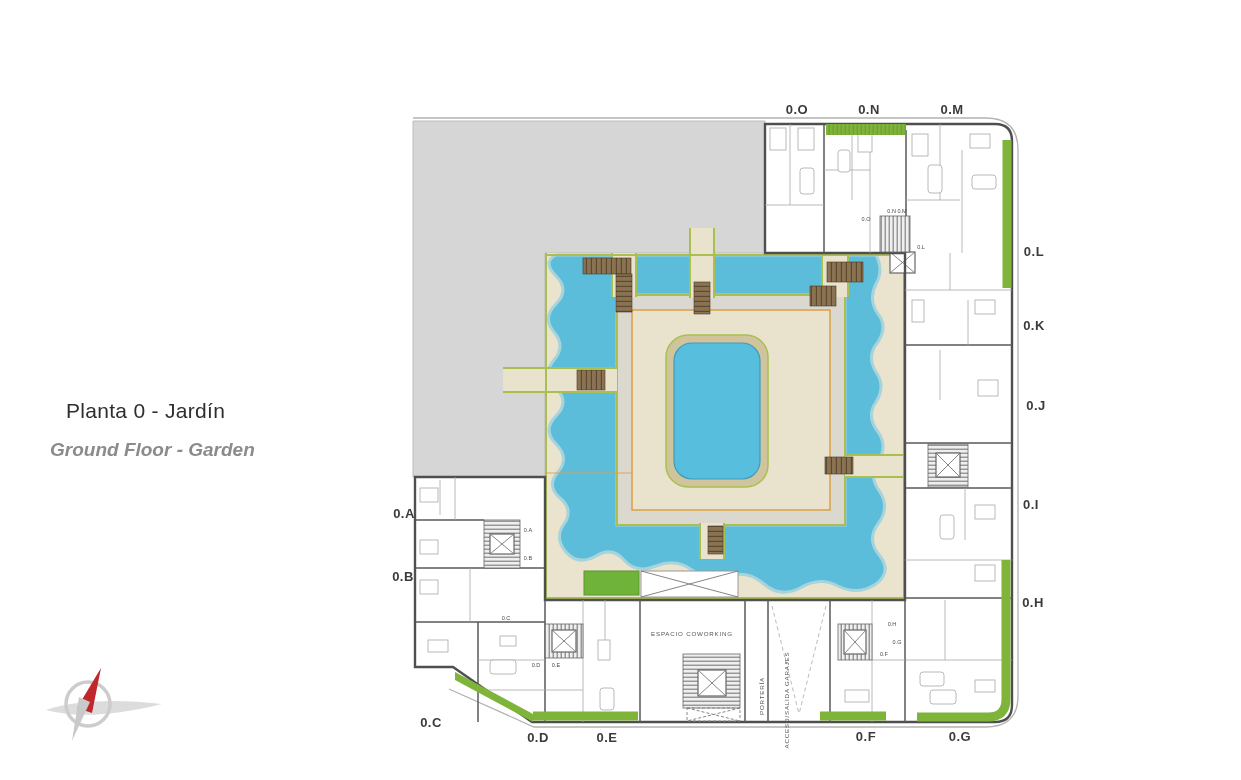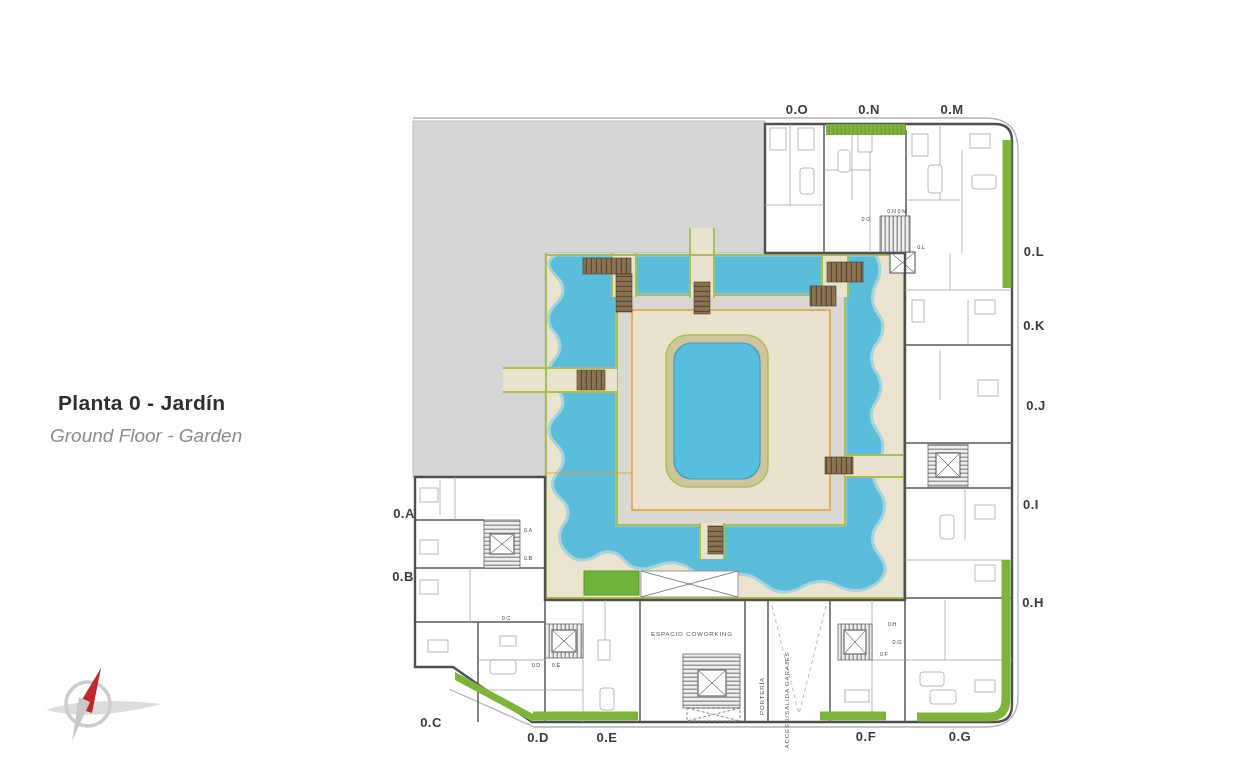--- a/index.html
+++ b/index.html
@@ -1,20 +1,20 @@
 <!DOCTYPE html>
 <html><head>
 <meta charset="utf-8">
 <style>
   html,body{margin:0;padding:0;background:#ffffff;}
   .canvas{position:relative;width:1241px;height:780px;background:#ffffff;overflow:hidden;
           font-family:"Liberation Sans", sans-serif;}
   .title-block{position:absolute;left:50px;top:383px;}
-  .title-main{font-size:21px;font-weight:bold;color:#2e2e2e;letter-spacing:.3px;margin:8px;}
-  .title-sub{font-size:19px;font-weight:normal;font-style:italic;color:#8b8b8b;margin:10px 0 0 0;}
+  .title-main{font-size:21px;font-weight:normal;color:#2e2e2e;letter-spacing:.3px;margin:16px;}
+  .title-sub{font-size:19px;font-weight:bold;font-style:italic;color:#8b8b8b;margin:10px 0 0 0;}
   svg{position:absolute;left:0;top:0;}
   
   .neighbor{fill:#d6d6d6;stroke:#bdbdbd;stroke-width:1;}
   .bldg{fill:#ffffff;}
   .court{fill:#eae3cd;}
   .water{fill:#5bbdda;stroke:#a7d4dc;stroke-width:3;fill-rule:evenodd;}
   .terrace-outer{fill:#dbd8cf;stroke:#a9c050;stroke-width:2;}
   .terrace-inner{fill:#e9e2cc;stroke:#dd9f45;stroke-width:1.5;}
   .pool-rim{fill:#cfc49c;stroke:#a9c050;stroke-width:1.5;}
   .pool{fill:#58bedd;stroke:#3d9cbc;stroke-width:1.2;}

